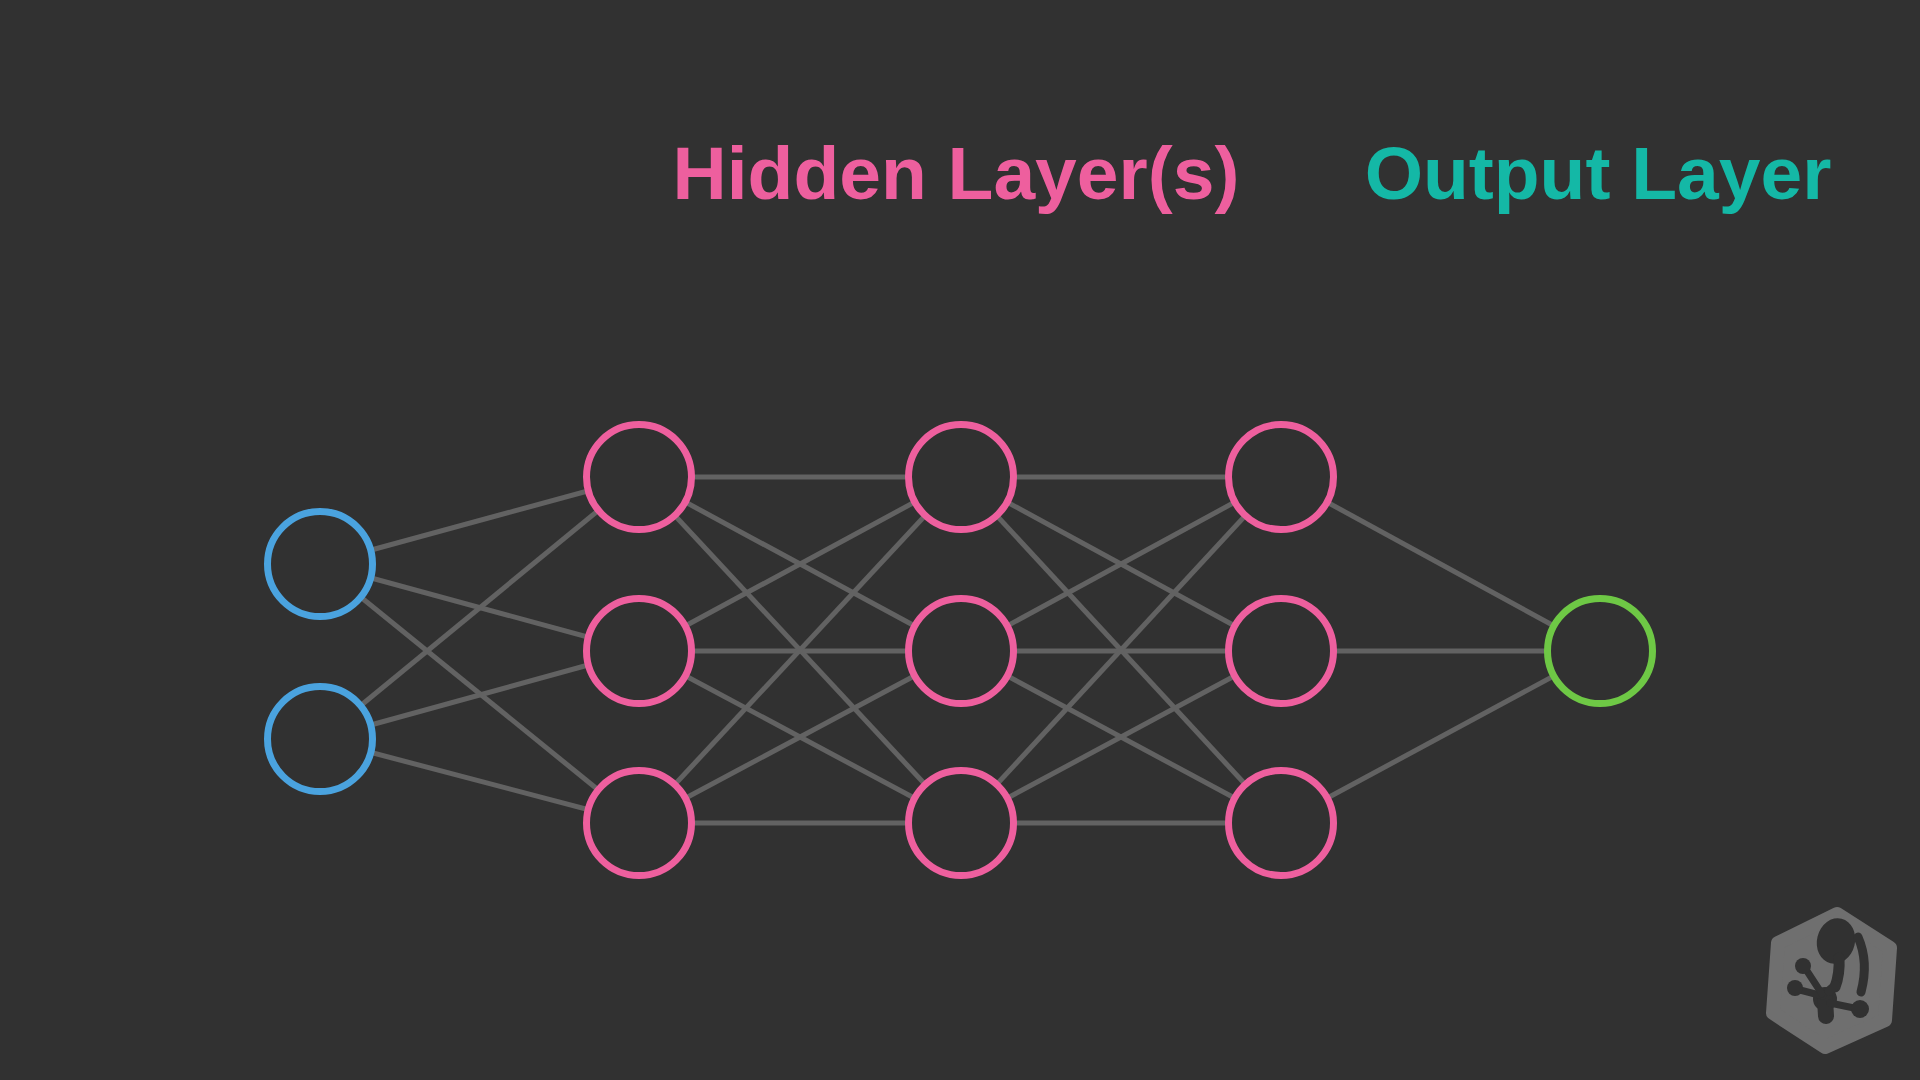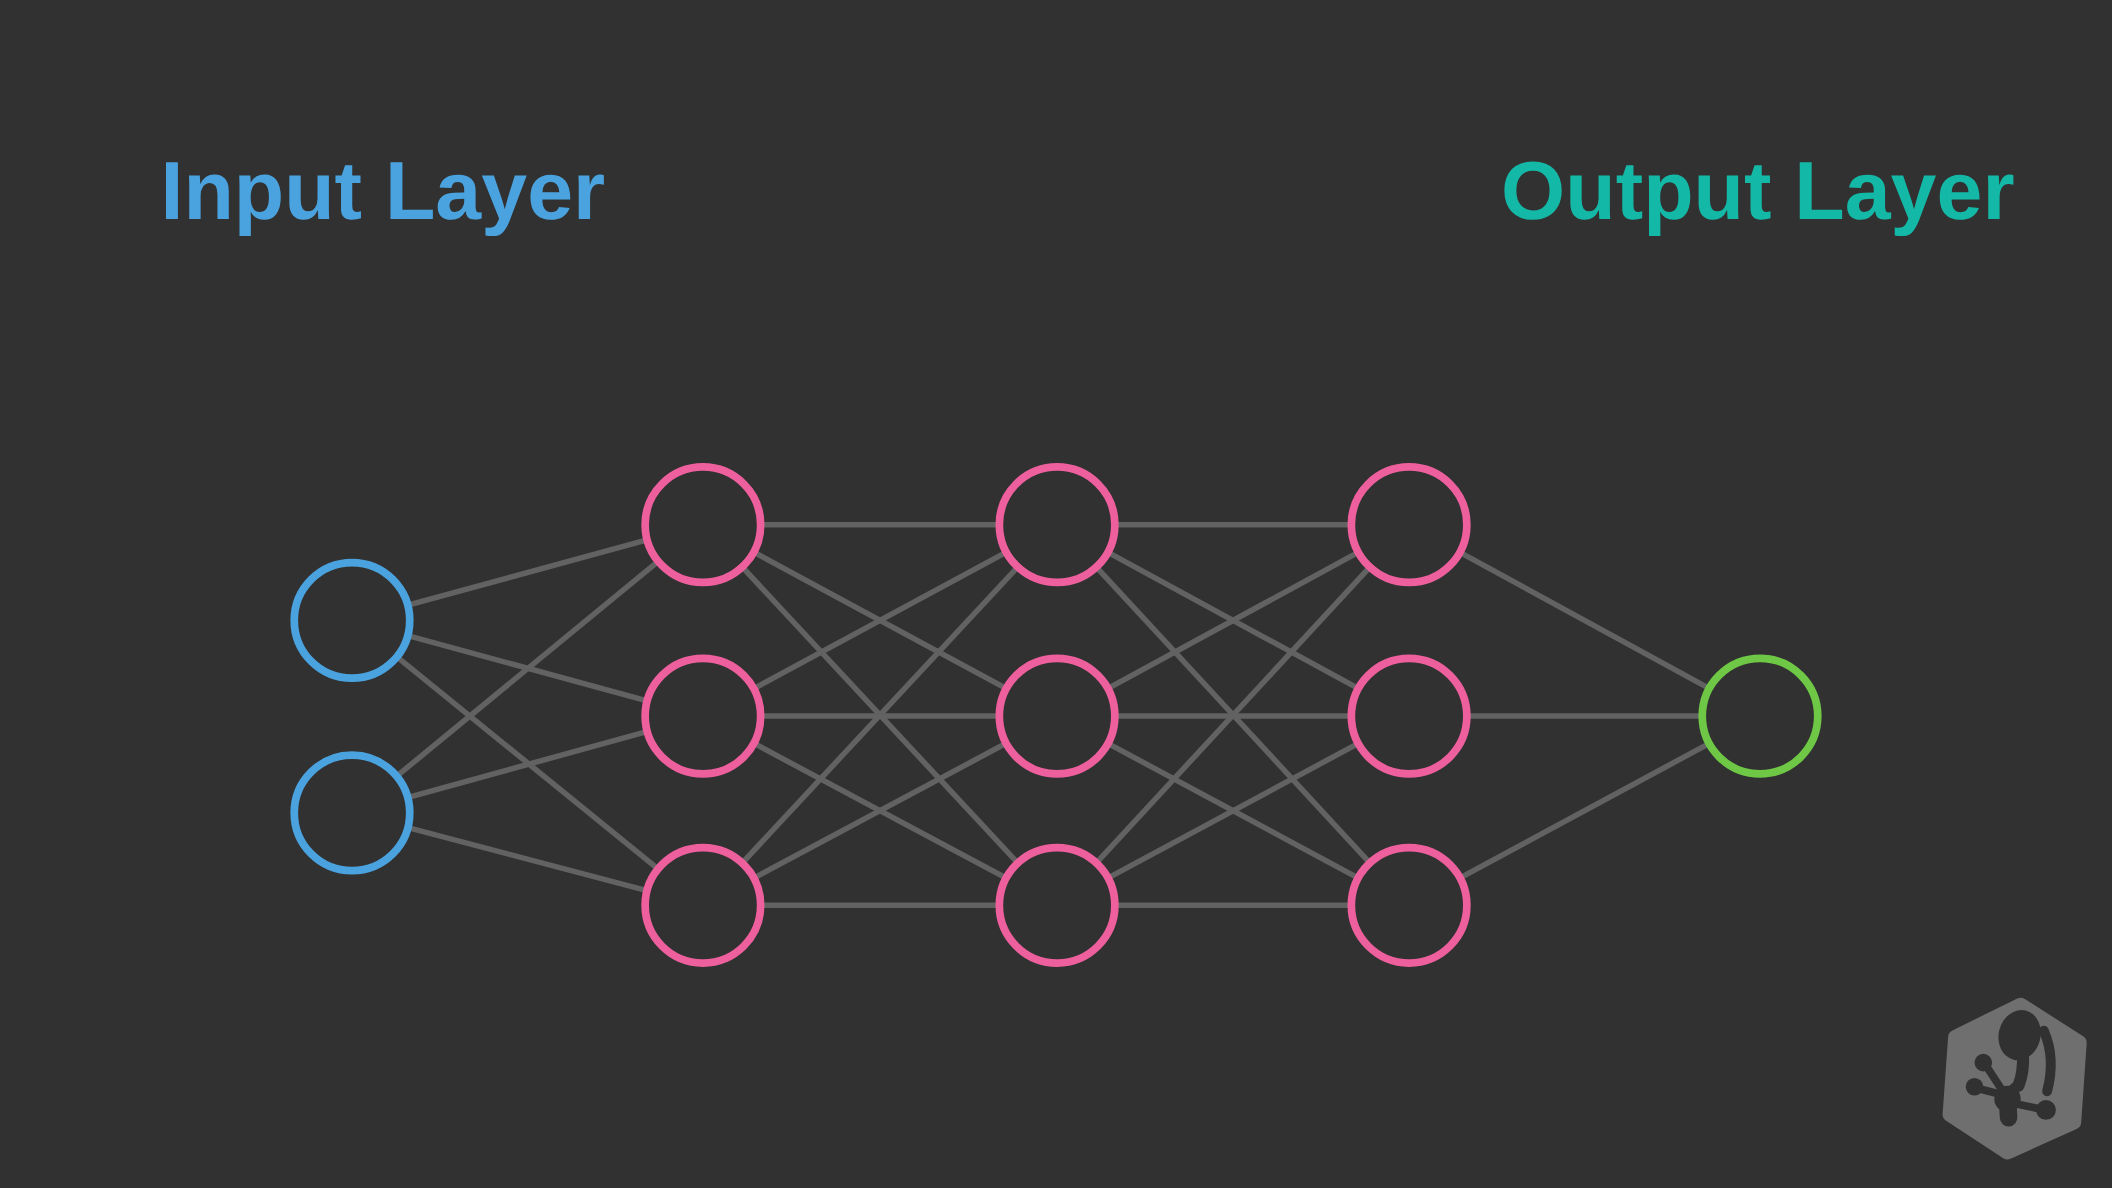--- a/index.html
+++ b/index.html
@@ -34,22 +34,22 @@
     width: 1920px;
     height: 1080px;
     display: block;
   }
 </style>
 </head>
 <body style="background: rgb(49, 49, 49);">
 
 <div class="slide">
 
-  <div class="layer-label" id="label-input" style="color: rgb(74, 163, 223); left: 348px; top: 136px;">Input Layer</div>
 
+  <div class="layer-label" id="label-hidden" style="color: rgb(238, 95, 158); left: 956px; top: 136px;">Hidden Layer(s)</div>
 
   <div class="layer-label" id="label-output" style="color: #14b8a6; left: 1598px; top: 136px;">Output Layer</div>
 
   <svg class="diagram" viewBox="0 0 1920 1080" xmlns="http://www.w3.org/2000/svg">
 
     <g id="edges">
         <line x1="320" y1="564" x2="639" y2="477" stroke="#626262" stroke-width="5"></line>
         <line x1="320" y1="564" x2="639" y2="651" stroke="#626262" stroke-width="5"></line>
         <line x1="320" y1="564" x2="639" y2="823" stroke="#626262" stroke-width="5"></line>
         <line x1="320" y1="739" x2="639" y2="477" stroke="#626262" stroke-width="5"></line>

